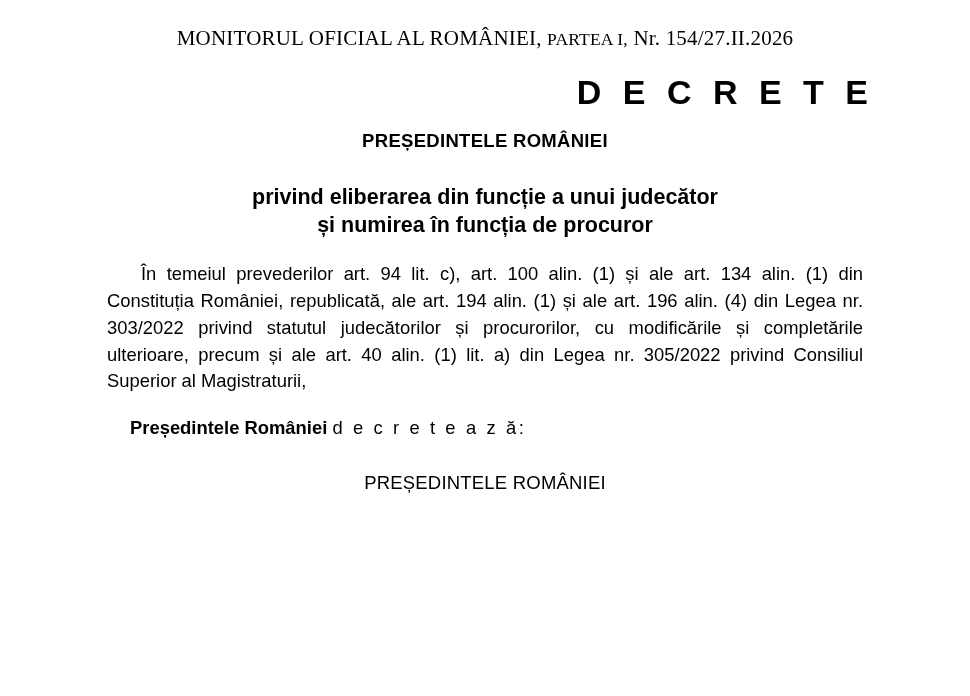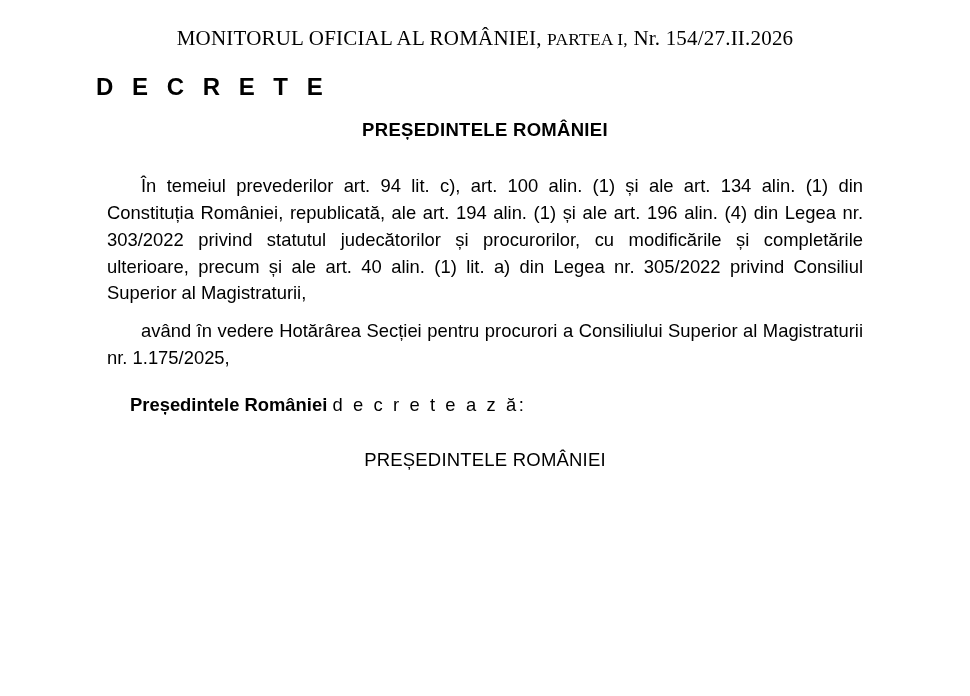--- a/index.html
+++ b/index.html
@@ -30,24 +30,24 @@
     letter-spacing: 0.2px;
     white-space: nowrap;
     margin-bottom: 22px;
   }
   .masthead .small-caps {
     font-size: 17.5px;
   }
 
   
   .decrete-title {
-    text-align: left;
+    text-align: right;
     font-family: "Liberation Sans", sans-serif;
     font-weight: bold;
-    font-size: 24px;
+    font-size: 34px;
     letter-spacing: 6px;
     margin: 6px 0 18px 0;
   }
   .presedintele-top {
     text-align: center;
     font-family: "Liberation Sans", sans-serif;
     font-weight: bold;
     font-size: 18.5px;
     letter-spacing: 0.3px;
     margin-bottom: 32px;
@@ -122,24 +122,27 @@
     <span>MONITORUL OFICIAL AL ROMÂNIEI,</span>
     <span class="small-caps">PARTEA I,</span>
     <span>Nr. 154/27.II.2026</span>
   </div>
 
   <div class="decrete-title">D E C R E T E</div>
 
   <div class="presedintele-top">PREȘEDINTELE ROMÂNIEI</div>
 
 
+  <div class="decret-subtitle">
+    <div>privind eliberarea din funcție a unui judecător</div>
+    <div>și numirea în funcția de procuror</div>
+  </div>
 
   <div class="body-text">
     <p class="indent">În temeiul prevederilor art. 94 lit. c), art. 100 alin. (1) și ale art. 134 alin. (1) din Constituția României, republicată, ale art. 194 alin. (1) și ale art. 196 alin. (4) din Legea nr. 303/2022 privind statutul judecătorilor și procurorilor, cu modificările și completările ulterioare, precum și ale art. 40 alin. (1) lit. a) din Legea nr. 305/2022 privind Consiliul Superior al Magistraturii,</p>
-    <p class="indent">având în vedere Hotărârea Secției pentru procurori a Consiliului Superior al Magistraturii nr. 1.175/2025,</p>
 
     <div class="decreteaza">
       <b>Președintele României</b>
       <span class="spaced">d e c r e t e a z ă:</span>
     </div>
 
   </div>
 
   <div class="signature">
     <div class="role">PREȘEDINTELE ROMÂNIEI</div>

